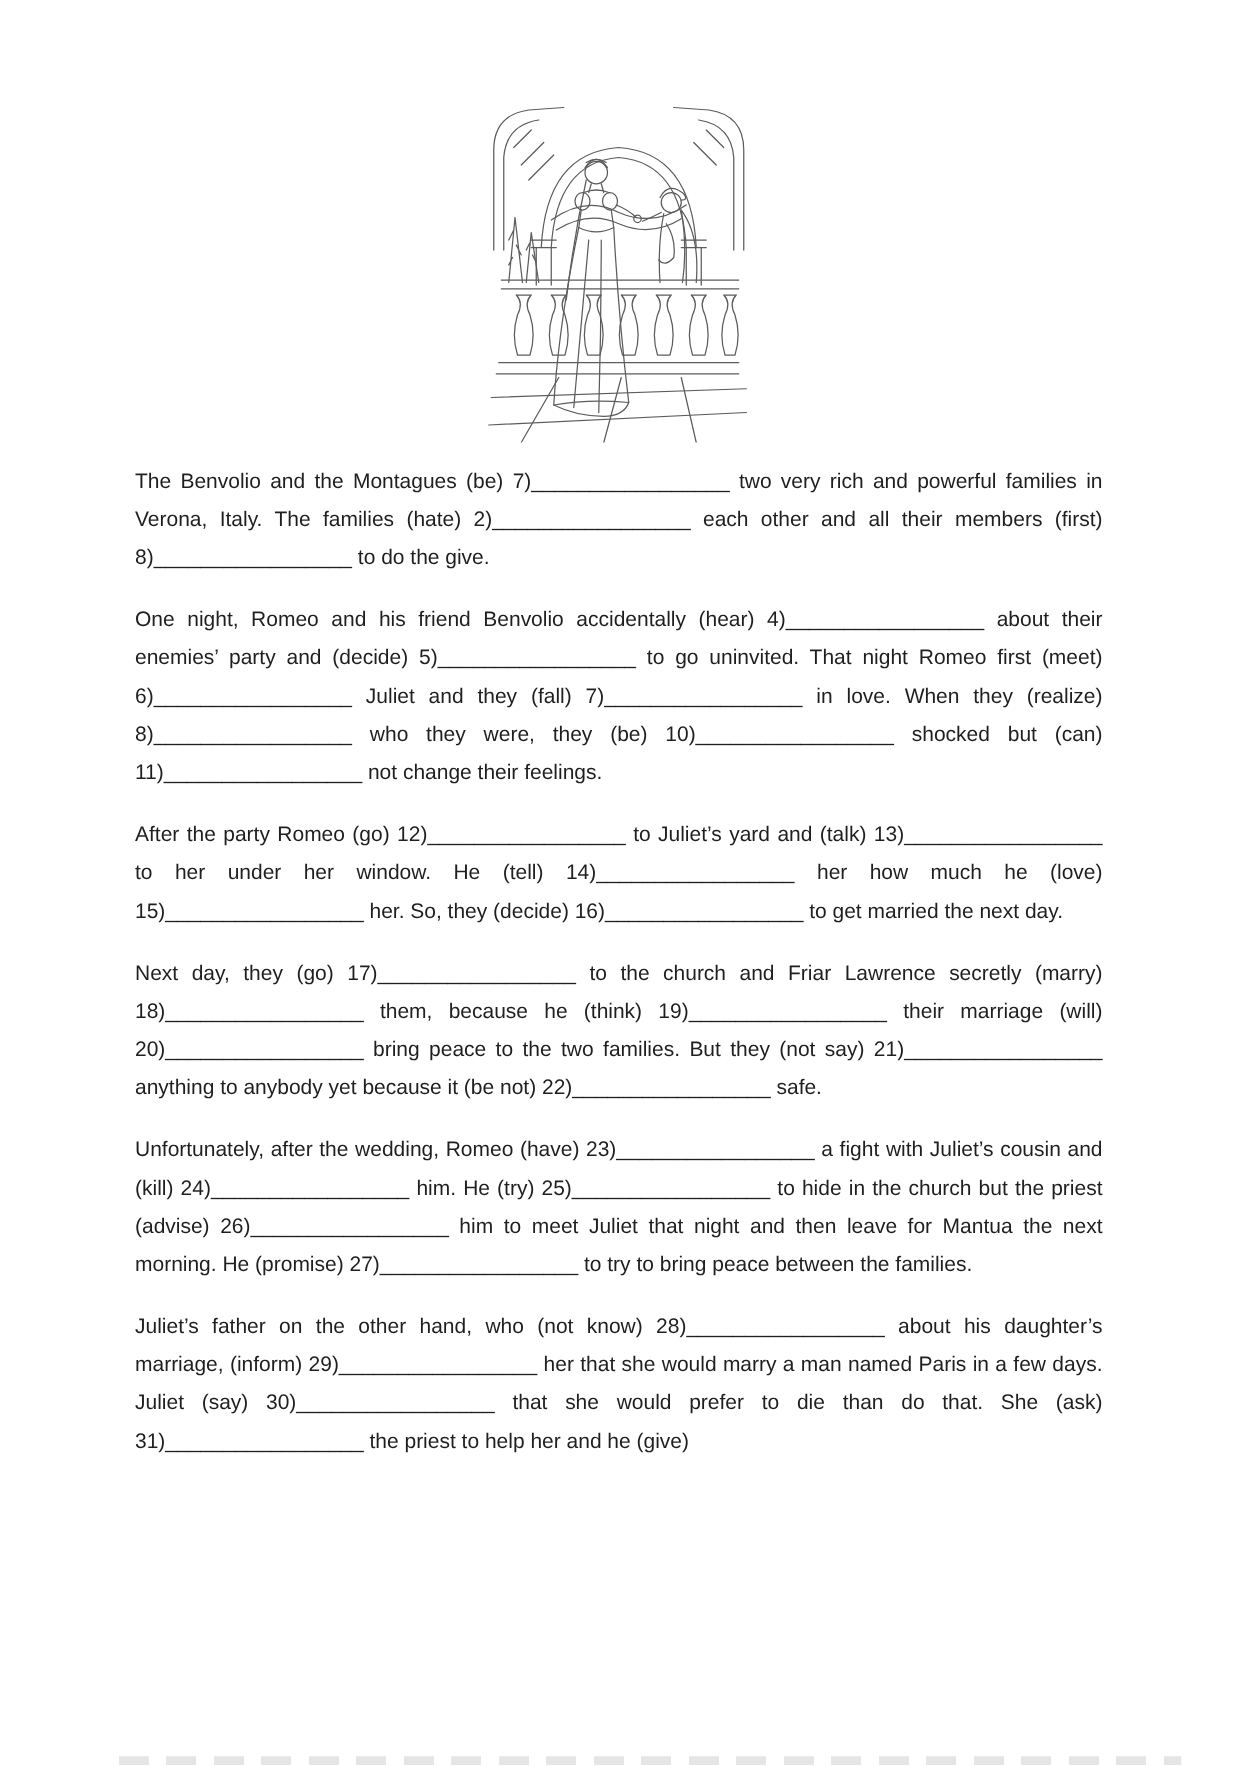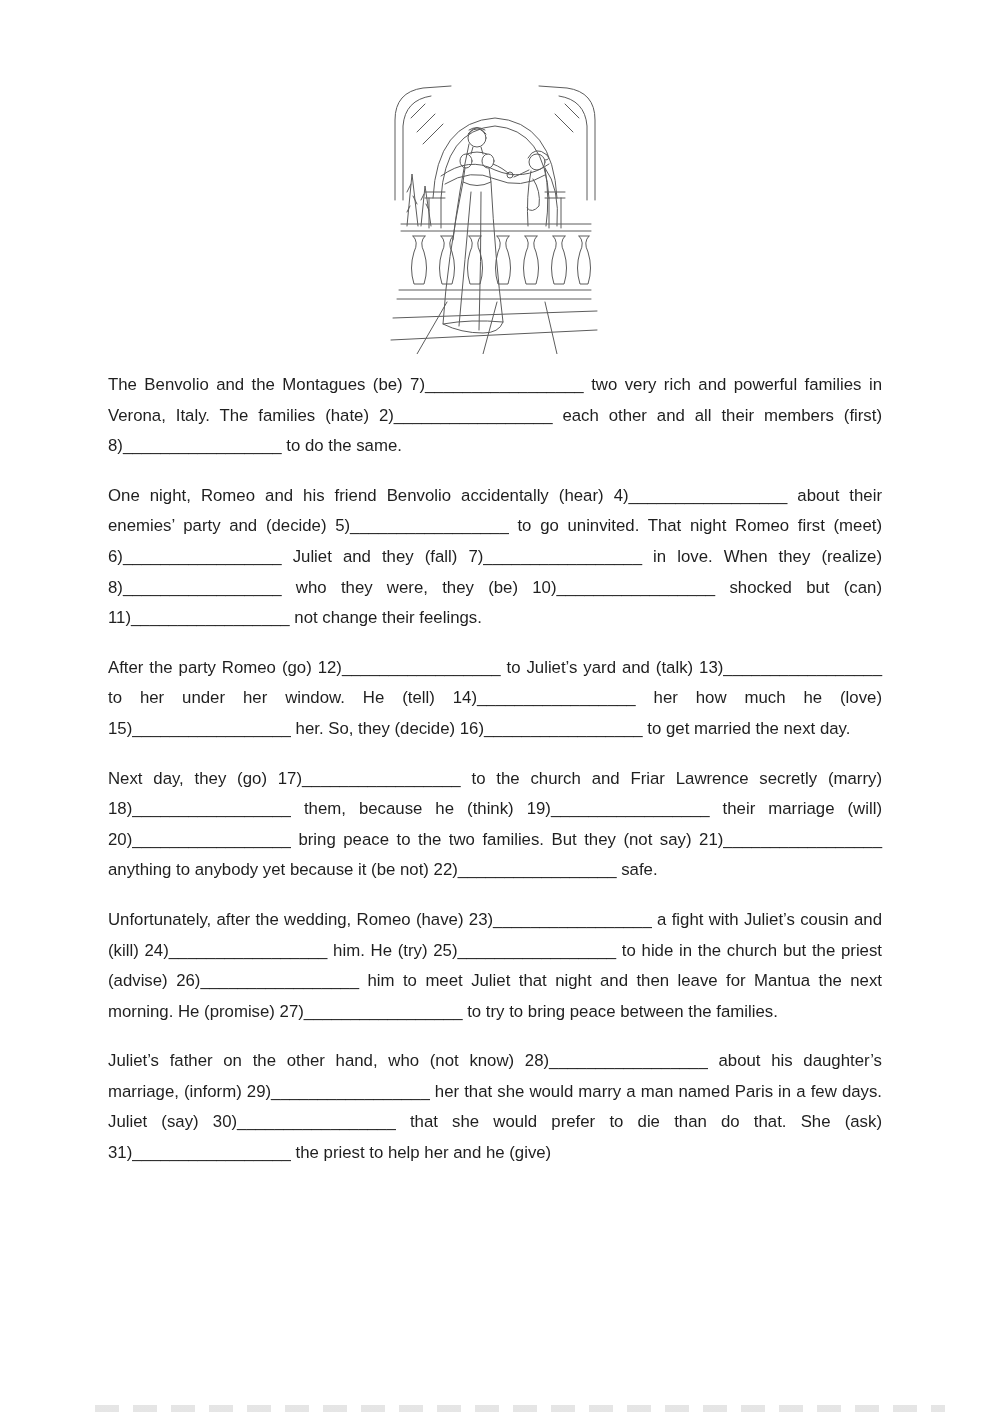--- a/index.html
+++ b/index.html
@@ -124,21 +124,21 @@
 
         <path d="M10,212 L202,212 M8,221 L202,221"></path>
 
         <path d="M4,240 L208,233 M2,262 L208,252"></path>
         <path d="M58,224 L28,276 M108,224 L94,276 M156,224 L168,276"></path>
       </g>
     </svg>
   </figure>
 
   <main class="bodytext">
-      <p class="para"><span>The Benvolio and the Montagues (be) </span><span class="blank">7)_________________</span><span> two very rich and powerful families in Verona, Italy. The families (hate) </span><span class="blank">2)_________________</span><span> each other and all their members (first) </span><span class="blank">8)_________________</span><span> to do the same.</span></p>
+      <p class="para"><span>The Benvolio and the Montagues (be) </span><span class="blank">7)_________________</span><span> two very rich and powerful families in Verona, Italy. The families (hate) </span><span class="blank">2)_________________</span><span> each other and all their members (first) </span><span class="blank">8)_________________</span><span> to do the give.</span></p>
       <p class="para"><span>One night, Romeo and his friend Benvolio accidentally (hear) </span><span class="blank">4)_________________</span><span> about their enemies’ party and (decide) </span><span class="blank">5)_________________</span><span> to go uninvited. That night Romeo first (meet) </span><span class="blank">6)_________________</span><span> Juliet and they (fall) </span><span class="blank">7)_________________</span><span> in love. When they (realize) </span><span class="blank">8)_________________</span><span> who they were, they (be) </span><span class="blank">10)_________________</span><span> shocked but (can) </span><span class="blank">11)_________________</span><span> not change their feelings.</span></p>
       <p class="para"><span>After the party Romeo (go) </span><span class="blank">12)_________________</span><span> to Juliet’s yard and (talk) </span><span class="blank">13)_________________</span><span> to her under her window. He (tell) </span><span class="blank">14)_________________</span><span> her how much he (love) </span><span class="blank">15)_________________</span><span> her. So, they (decide) </span><span class="blank">16)_________________</span><span> to get married the next day.</span></p>
       <p class="para"><span>Next day, they (go) </span><span class="blank">17)_________________</span><span> to the church and Friar Lawrence secretly (marry) </span><span class="blank">18)_________________</span><span> them, because he (think) </span><span class="blank">19)_________________</span><span> their marriage (will) </span><span class="blank">20)_________________</span><span> bring peace to the two families. But they (not say) </span><span class="blank">21)_________________</span><span> anything to anybody yet because it (be not) </span><span class="blank">22)_________________</span><span> safe.</span></p>
       <p class="para"><span>Unfortunately, after the wedding, Romeo (have) </span><span class="blank">23)_________________</span><span> a fight with Juliet’s cousin and (kill) </span><span class="blank">24)_________________</span><span> him. He (try) </span><span class="blank">25)_________________</span><span> to hide in the church but the priest (advise) </span><span class="blank">26)_________________</span><span> him to meet Juliet that night and then leave for Mantua the next morning. He (promise) </span><span class="blank">27)_________________</span><span> to try to bring peace between the families.</span></p>
       <p class="para"><span>Juliet’s father on the other hand, who (not know) </span><span class="blank">28)_________________</span><span> about his daughter’s marriage, (inform) </span><span class="blank">29)_________________</span><span> her that she would marry a man named Paris in a few days. Juliet (say) </span><span class="blank">30)_________________</span><span> that she would prefer to die than do that. She (ask) </span><span class="blank">31)_________________</span><span> the priest to help her and he (give)</span></p>
     </main>
 
   <div class="smudge"></div>
 </div>
 

